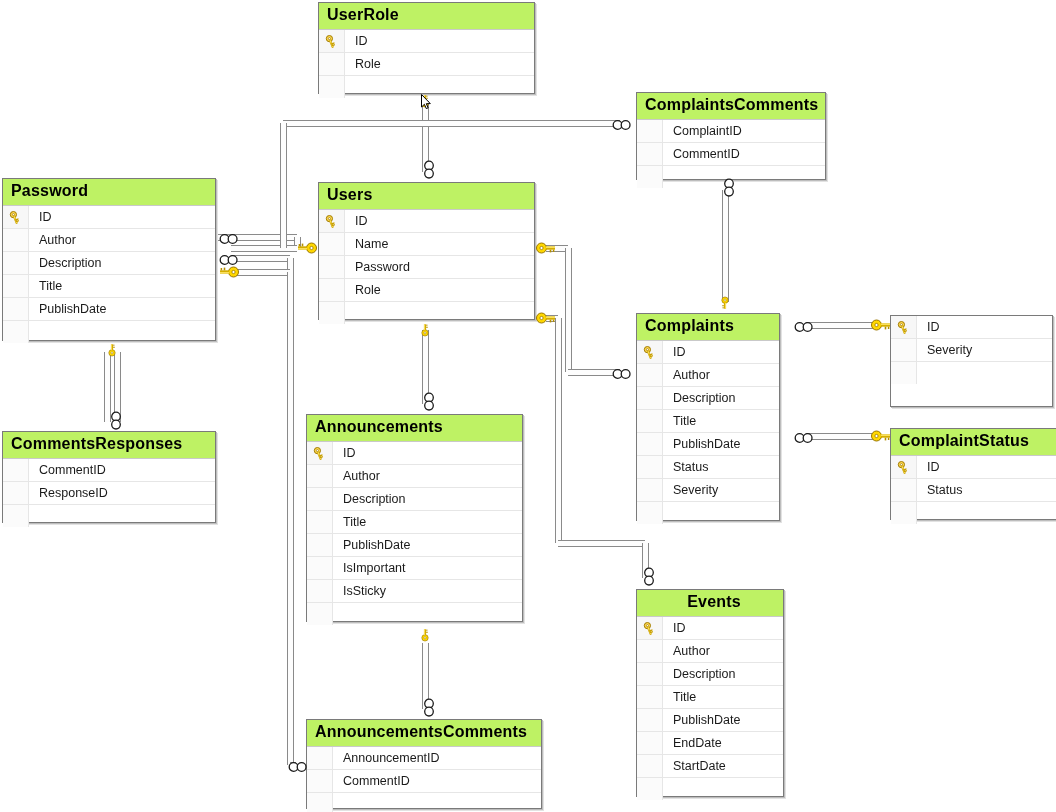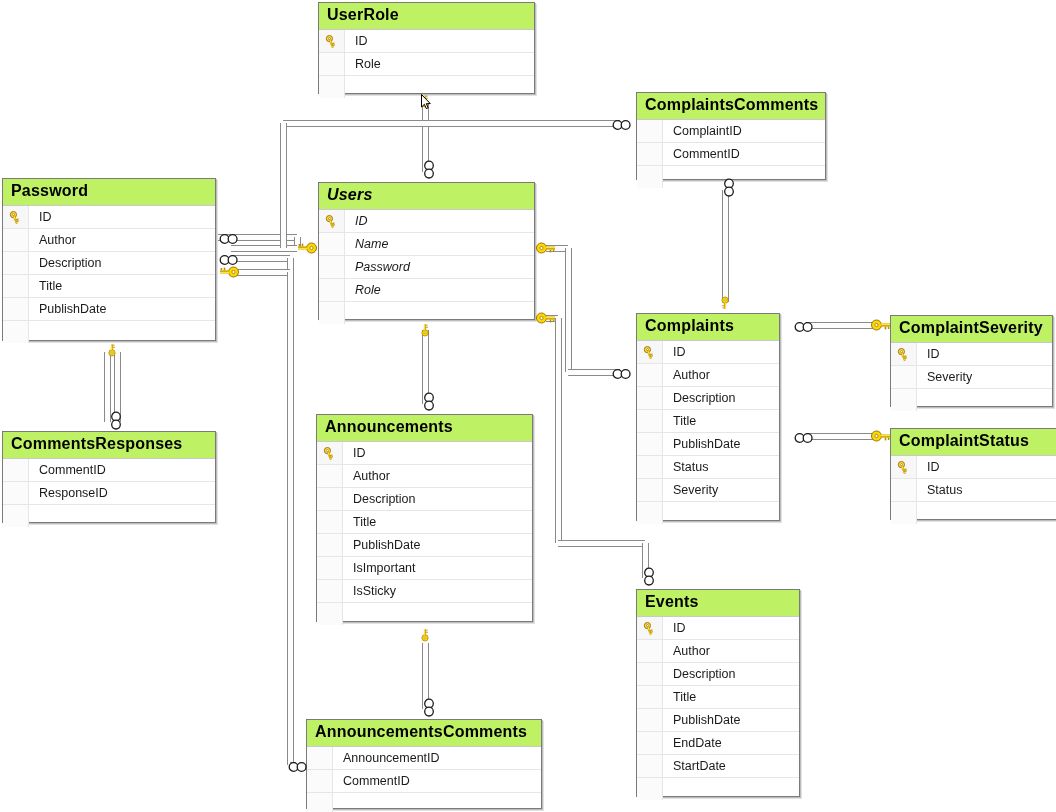--- a/index.html
+++ b/index.html
@@ -151,21 +151,21 @@
         </div>
         <div class="row">
           <div class="gut"></div>
           <div class="fld">PublishDate</div>
         </div>
         <div class="row filler">
           <div class="gut"></div>
         </div>
       </div>
     </div>
-    <div class="entity" style="left: 318px; top: 182px; width: 217px; height: 138px; font-style: italic;">
+    <div class="entity" style="left: 318px; top: 182px; width: 217px; height: 138px;">
       <div class="hdr">Users</div>
       <div class="rows">
         <div class="row pk">
           <div class="gut">
             <svg class="keyicon" viewBox="0 0 13 13" xmlns="http://www.w3.org/2000/svg">
               <circle cx="4.4" cy="3.6" r="3.1" fill="#ffd84d" stroke="#a07a00" stroke-width="1"></circle>
               <circle cx="4.4" cy="3.6" r="1.05" fill="#ffffff" stroke="#8a6a00" stroke-width=".6"></circle>
               <path d="M5.2 5.6 L7.6 11.8" stroke="#c8a000" stroke-width="2.1" stroke-linecap="round"></path>
               <path d="M5.2 5.6 L7.6 11.8" stroke="#ffe259" stroke-width="1.1" stroke-linecap="round"></path>
               <path d="M6.6 9.0 L8.9 8.1" stroke="#c8a000" stroke-width="1.5" stroke-linecap="round"></path>
@@ -230,21 +230,20 @@
         <div class="row">
           <div class="gut"></div>
           <div class="fld">Severity</div>
         </div>
         <div class="row filler">
           <div class="gut"></div>
         </div>
       </div>
     </div>
     <div class="entity" style="left: 890px; top: 315px; width: 163px; height: 92px;">
-      <div class="hdr">ComplaintSeverity</div>
       <div class="rows">
         <div class="row pk">
           <div class="gut">
             <svg class="keyicon" viewBox="0 0 13 13" xmlns="http://www.w3.org/2000/svg">
               <circle cx="4.4" cy="3.6" r="3.1" fill="#ffd84d" stroke="#a07a00" stroke-width="1"></circle>
               <circle cx="4.4" cy="3.6" r="1.05" fill="#ffffff" stroke="#8a6a00" stroke-width=".6"></circle>
               <path d="M5.2 5.6 L7.6 11.8" stroke="#c8a000" stroke-width="2.1" stroke-linecap="round"></path>
               <path d="M5.2 5.6 L7.6 11.8" stroke="#ffe259" stroke-width="1.1" stroke-linecap="round"></path>
               <path d="M6.6 9.0 L8.9 8.1" stroke="#c8a000" stroke-width="1.5" stroke-linecap="round"></path>
               <path d="M7.3 10.6 L9.3 9.8" stroke="#c8a000" stroke-width="1.4" stroke-linecap="round"></path>
@@ -279,21 +278,21 @@
         </div>
         <div class="row">
           <div class="gut"></div>
           <div class="fld">Status</div>
         </div>
         <div class="row filler">
           <div class="gut"></div>
         </div>
       </div>
     </div>
-    <div class="entity" style="left: 316px; top: 414px; width: 217px; height: 208px;">
+    <div class="entity" style="left: 306px; top: 414px; width: 217px; height: 208px;">
       <div class="hdr">Announcements</div>
       <div class="rows">
         <div class="row pk">
           <div class="gut">
             <svg class="keyicon" viewBox="0 0 13 13" xmlns="http://www.w3.org/2000/svg">
               <circle cx="4.4" cy="3.6" r="3.1" fill="#ffd84d" stroke="#a07a00" stroke-width="1"></circle>
               <circle cx="4.4" cy="3.6" r="1.05" fill="#ffffff" stroke="#8a6a00" stroke-width=".6"></circle>
               <path d="M5.2 5.6 L7.6 11.8" stroke="#c8a000" stroke-width="2.1" stroke-linecap="round"></path>
               <path d="M5.2 5.6 L7.6 11.8" stroke="#ffe259" stroke-width="1.1" stroke-linecap="round"></path>
               <path d="M6.6 9.0 L8.9 8.1" stroke="#c8a000" stroke-width="1.5" stroke-linecap="round"></path>
@@ -340,21 +339,21 @@
         </div>
         <div class="row">
           <div class="gut"></div>
           <div class="fld">ResponseID</div>
         </div>
         <div class="row filler">
           <div class="gut"></div>
         </div>
       </div>
     </div>
-    <div class="entity" style="left: 636px; top: 589px; width: 164px; height: 208px;">
+    <div class="entity" style="left: 636px; top: 589px; width: 148px; height: 208px; text-align: center;">
       <div class="hdr">Events</div>
       <div class="rows">
         <div class="row pk">
           <div class="gut">
             <svg class="keyicon" viewBox="0 0 13 13" xmlns="http://www.w3.org/2000/svg">
               <circle cx="4.4" cy="3.6" r="3.1" fill="#ffd84d" stroke="#a07a00" stroke-width="1"></circle>
               <circle cx="4.4" cy="3.6" r="1.05" fill="#ffffff" stroke="#8a6a00" stroke-width=".6"></circle>
               <path d="M5.2 5.6 L7.6 11.8" stroke="#c8a000" stroke-width="2.1" stroke-linecap="round"></path>
               <path d="M5.2 5.6 L7.6 11.8" stroke="#ffe259" stroke-width="1.1" stroke-linecap="round"></path>
               <path d="M6.6 9.0 L8.9 8.1" stroke="#c8a000" stroke-width="1.5" stroke-linecap="round"></path>

